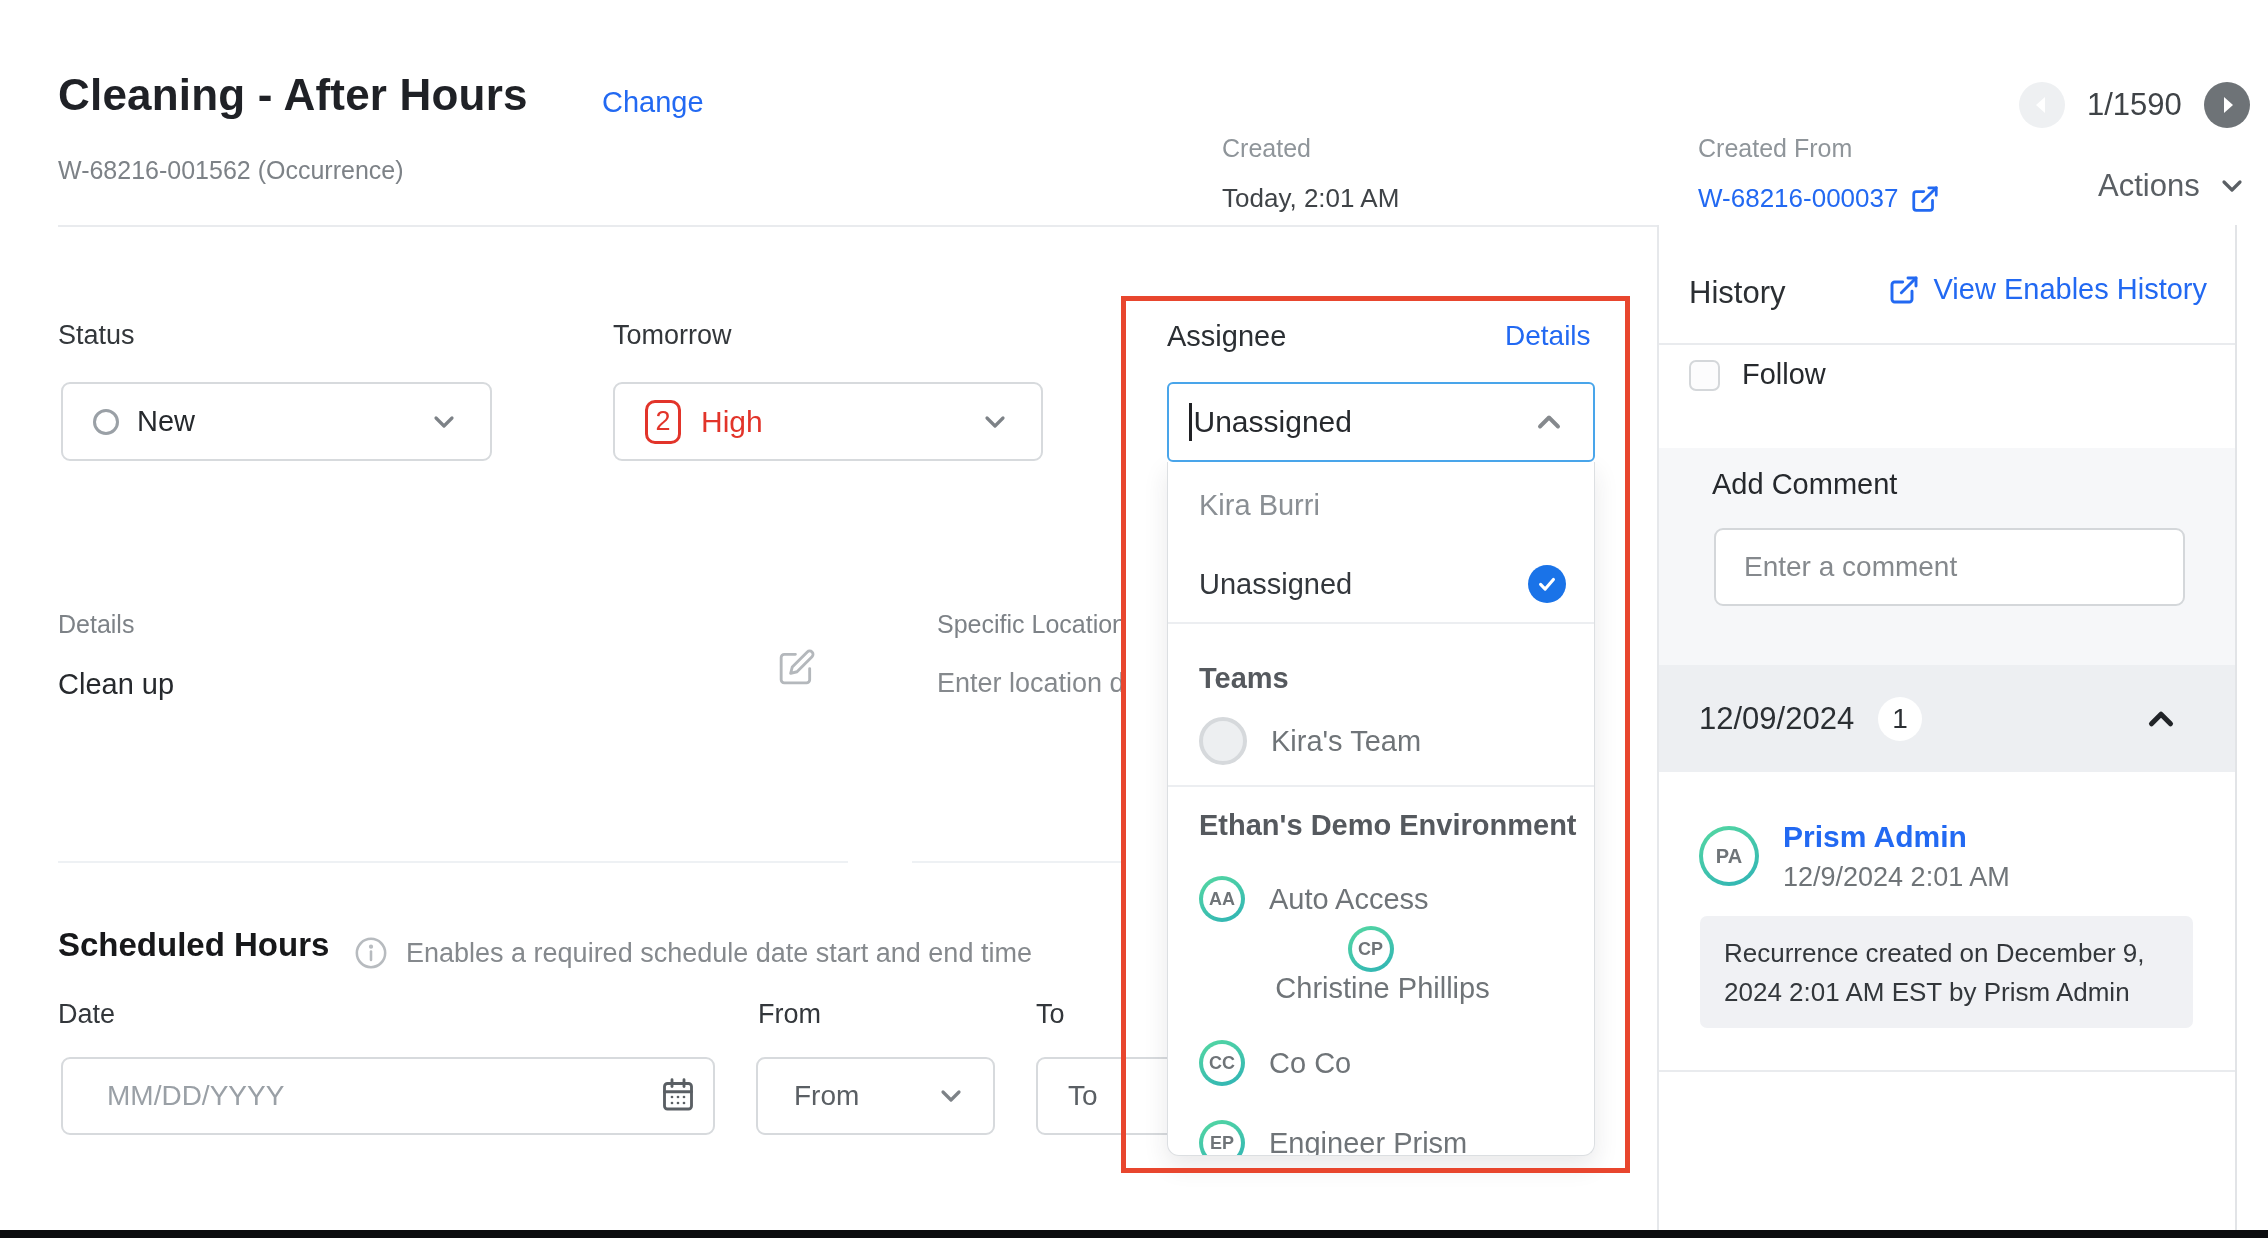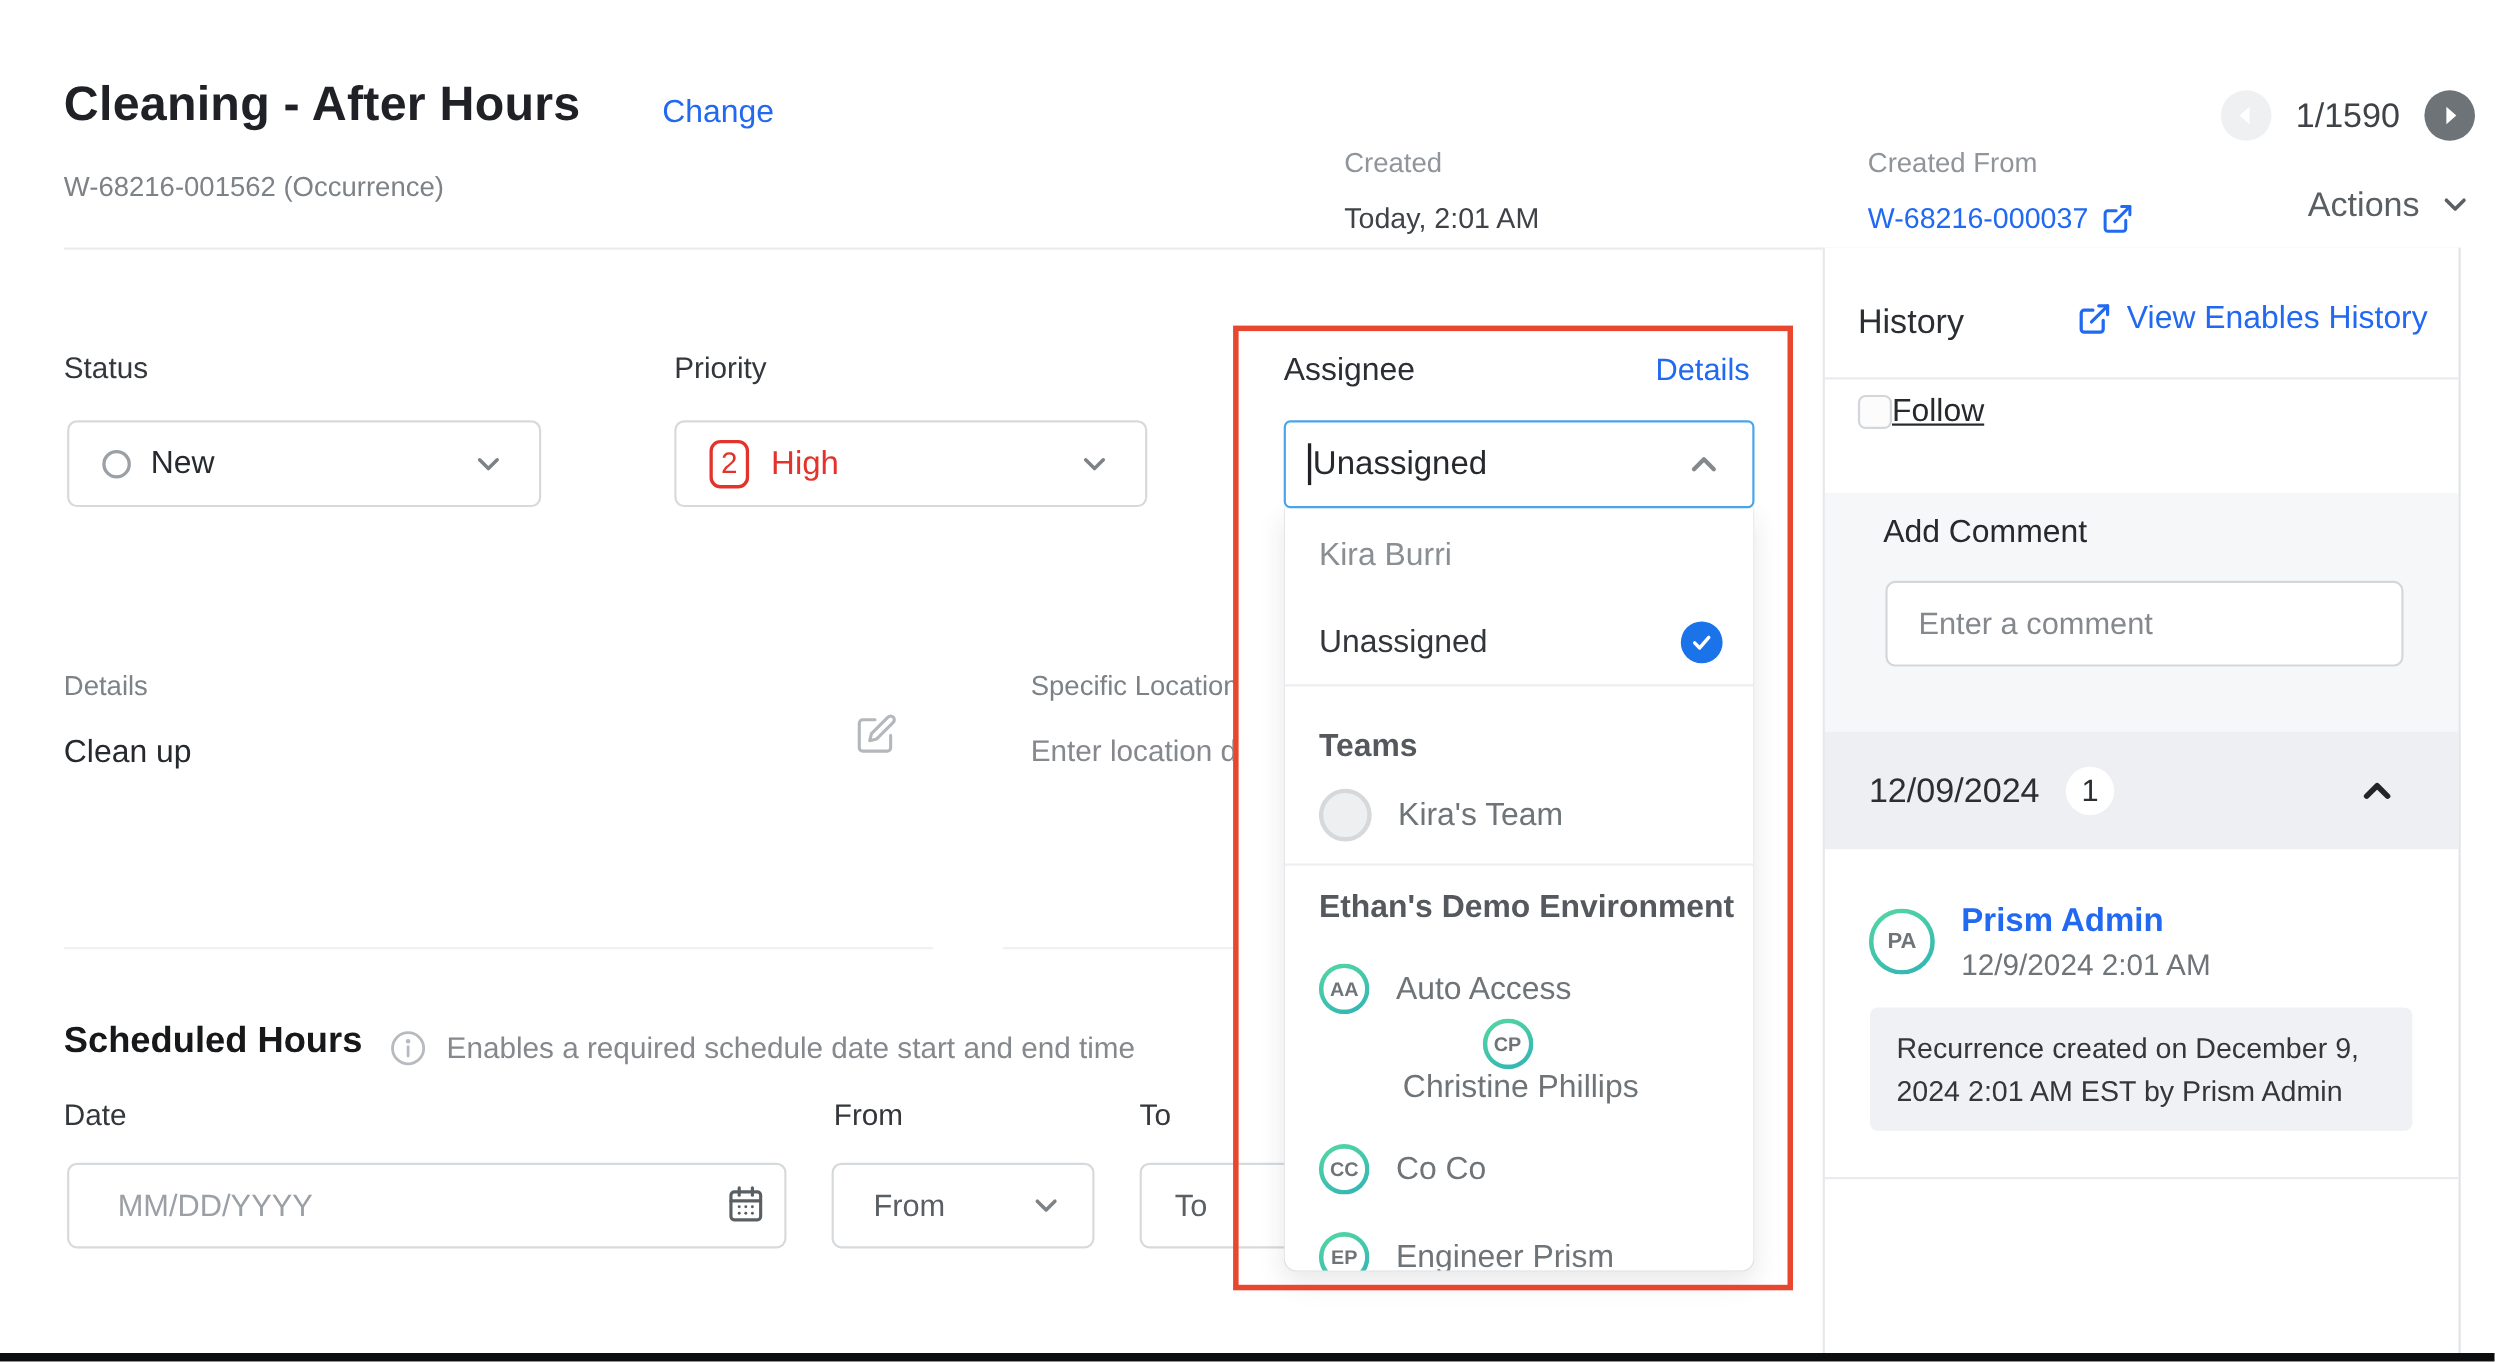--- a/index.html
+++ b/index.html
@@ -76,21 +76,21 @@
   .avatar-sm { width:46px; height:46px; font-size:18px; margin-right:24px; flex:none; }
   .team-avatar { width:48px; height:48px; border-radius:50%; background:#edeff1; border:4px solid #d6d9dc; margin-right:24px; flex:none; }
   .check-badge { width:38px; height:38px; border-radius:50%; background:#1a73e8; display:flex; align-items:center; justify-content:center; flex:none; }
   .annotation-rect { position:absolute; left:1121px; top:296px; width:509px; height:877px; border:5px solid #e8462e; z-index:20; pointer-events:none; }
 
   
   .sidebar { position:absolute; left:1657px; top:225px; width:578px; height:1005px; border-left:2px solid #e6e8eb; background:#fff; }
   .sb-history-title { position:absolute; left:30px; top:50px; font-size:31px; color:#2b2f33; }
   .sb-history-link { position:absolute; right:28px; top:48px; display:flex; align-items:center; gap:14px; font-size:29px; color:#2269f2; cursor:pointer; }
   .sb-div { position:absolute; left:0; width:100%; height:2px; background:#e9ebee; }
-  .follow-row { position:absolute; left:30px; top:133px; display:flex; align-items:center; cursor:pointer;text-decoration:underline; }
+  .follow-row { position:absolute; left:30px; top:133px; display:flex; align-items:flex-end; gap:22px; cursor:pointer; }
   .checkbox { width:31px; height:31px; border:2.5px solid #d4d7da; border-radius:7px; background:#fcfcfd; }
   .follow-label { font-size:29px; color:#26292d; }
   .comment-panel { position:absolute; left:0; top:223px; width:100%; height:217px; background:#f6f7f9; }
   .add-comment-label { position:absolute; left:53px; top:20px; font-size:29px; color:#26292d; }
   .comment-input { position:absolute; left:55px; top:80px; width:471px; height:78px; border:2px solid #d4d7da; border-radius:9px; background:#fff;
                    font-family:inherit; font-size:28px; color:#26292d; padding:0 28px; outline:none; }
   .comment-input::placeholder { color:#85898d; }
   .date-group { position:absolute; left:0; top:440px; width:100%; height:107px; background:#edeff2; display:flex; align-items:center; padding:0 55px 0 40px; }
   .date-group-date { font-size:31px; color:#2b2f33; }
   .count-badge { width:44px; height:44px; border-radius:50%; background:#fff; display:flex; align-items:center; justify-content:center;
@@ -164,21 +164,21 @@
   <div class="select-box status-box">
     <span class="status-circle"></span>
     <span class="status-text">New</span>
     <span class="chev" style="display:flex;">
       <svg width="32" height="32" viewBox="0 0 24 24" fill="none" stroke="#7d8287" stroke-width="2.4" stroke-linecap="round" stroke-linejoin="round">
           <polyline points="6 9 12 15 18 9"></polyline>
         </svg>
     </span>
   </div>
 
-  <div class="field-label" style="left:613px; top:320px;">Priority</div>
+  <div class="field-label" style="left:613px; top:320px;">Tomorrow</div>
   <div class="select-box priority-box">
     <span class="prio-badge">2</span>
     <span class="prio-text">High</span>
     <span class="chev" style="display:flex;">
       <svg width="32" height="32" viewBox="0 0 24 24" fill="none" stroke="#7d8287" stroke-width="2.4" stroke-linecap="round" stroke-linejoin="round">
           <polyline points="6 9 12 15 18 9"></polyline>
         </svg>
     </span>
   </div>
 

